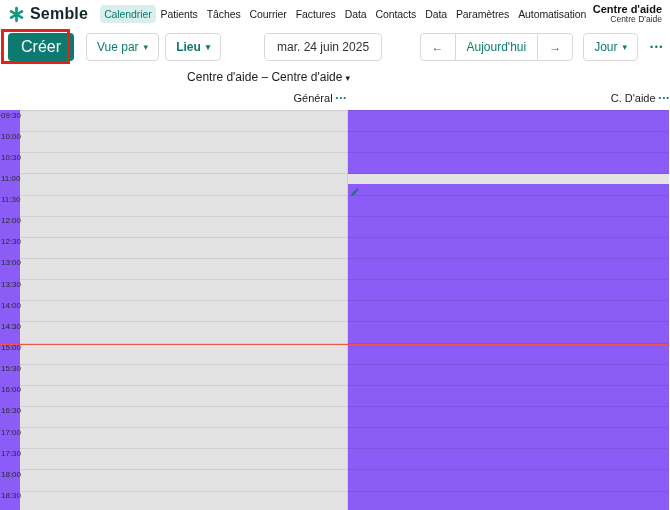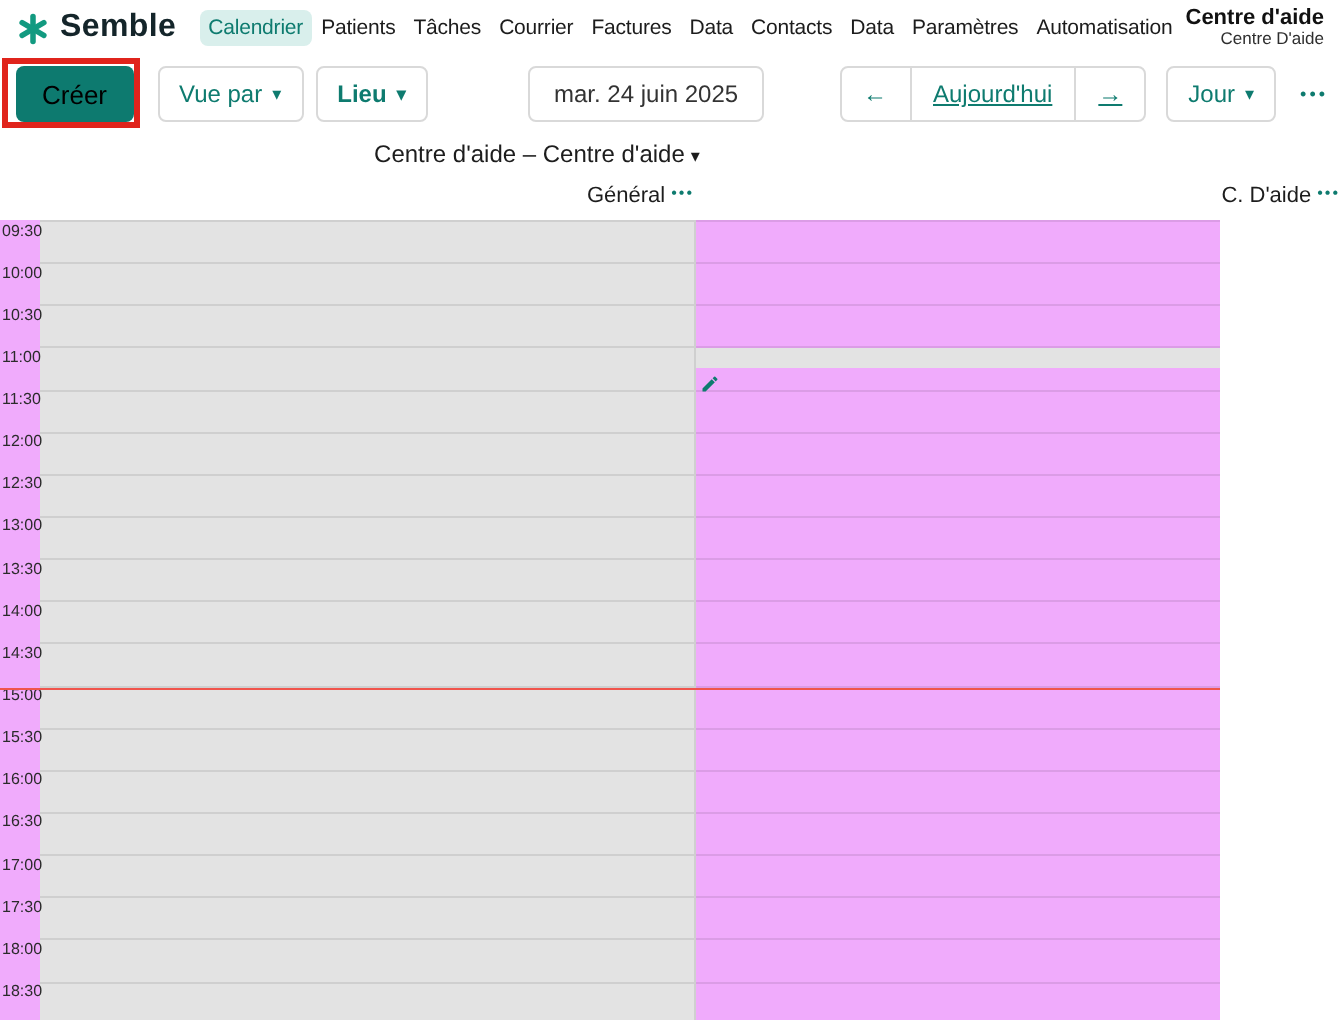--- a/index.html
+++ b/index.html
@@ -26,38 +26,38 @@
   }
   .nav-item.active { background: #d9efec; color: #0e7b6f; }
   .account { text-align: right; line-height: 1.15; cursor: pointer; white-space: nowrap; }
   .account-name { font-size: 11px; font-weight: 700; color: #111; }
   .account-sub { font-size: 8.5px; color: #2e2e2e; }
 
   
   .toolbar { position: absolute; top: 28px; left: 0; width: 670px; height: 38px; background: #fff; }
   .left-group { position: absolute; left: 8px; top: 5px; display: flex; align-items: center; }
   .btn-primary {
-    height: 28px; padding: 0 13px; background: #0d7a6f; color: #000000; border: none;
-    border-radius: 4px; font-size: 13px; font-family: inherit; cursor: pointer;
+    height: 28px; padding: 0 13px; background: #0d7a6f; color: #ffffff; border: none;
+    border-radius: 4px; font-size: 16px; font-family: inherit; cursor: pointer;
   }
   .btn {
     height: 28px; padding: 0 10px; background: #fff; color: #0e7b6f;
     border: 1px solid #d9d9d9; border-radius: 4px; font-size: 12px; font-family: inherit;
     display: inline-flex; align-items: center; gap: 5px; cursor: pointer; white-space: nowrap;
   }
   .ml12 { margin-left: 12px; } .ml6 { margin-left: 6px; font-weight: bold; }
   .caret { font-size: 9px; line-height: 1; }
   .date-btn { position: absolute; left: 264px; top: 5px; color: #333; padding: 0 12px; font-size: 12px; }
   .right-group { position: absolute; right: 4px; top: 5px; display: flex; align-items: center; gap: 10px; }
   .seg { display: flex; }
   .seg-btn {
     height: 28px; background: #fff; border: 1px solid #d9d9d9; color: #0e7b6f;
     font-size: 12px; font-family: inherit; padding: 0 11px; cursor: pointer;
   }
-  .seg-btn + .seg-btn { margin-left: -1px; text-decoration: underline; }
+  .seg-btn + .seg-btn { margin-left: -1px; }
   .seg-left { border-radius: 4px 0 0 4px; }
   .seg-right { border-radius: 0 4px 4px 0; }
   .more-btn {
     border: none; background: none; color: #0e7b6f; cursor: pointer;
     font-size: 9px; letter-spacing: 1.5px; padding: 6px 2px; font-family: inherit;
   }
   .annotation-box {
     position: absolute; left: 1px; top: 29px; width: 69px; height: 35px;
     border: 3px solid #e0241c; z-index: 50; pointer-events: none;
   }
@@ -70,21 +70,21 @@
   .subheader .caret { color: #1d1d1d; margin-left: 3px; }
 
   
   .col-headers { position: absolute; top: 88px; left: 0; width: 670px; height: 22px; }
   .col-head { position: absolute; top: 4px; text-align: right; font-size: 11px; color: #1d1d1d; }
   .col-head-left { left: 20px; width: 327px; }
   .col-head-right { left: 347px; width: 323px; }
   .dots { color: #0e7b6f; font-size: 8px; letter-spacing: 1px; margin-left: 3px; position: relative; top: -2px; cursor: pointer; }
 
   
-  .grid { position: absolute; top: 110px; left: 0; width: 610px; height: 400px; overflow: hidden; background: #f0abfc; }
+  .grid { position: absolute; top: 110px; left: 0; width: 669px; height: 400px; overflow: hidden; background: #8b5cf6; }
   .col-gray { position: absolute; left: 20px; top: 0; width: 327px; height: 100%; background: #e3e3e3; z-index: 1; }
   .band { position: absolute; left: 348px; top: 63.5px; width: 322px; height: 10.5px; background: #e3e3e3; z-index: 1; }
   .rows { position: absolute; left: 20px; right: 0; top: 0; height: 100%; z-index: 2; }
   .grid-row { height: 21.15px; border-top: 1px solid rgba(0,0,0,0.085); }
   .gutter { position: absolute; left: 0; top: 0; width: 20px; height: 100%; z-index: 3; }
   .time-cell { height: 21.15px; position: relative; }
   .time-label { position: absolute; top: 0.5px; left: 1px; font-size: 8px; color: #2b2b2b; white-space: nowrap; }
   .col-divider { position: absolute; left: 347px; top: 0; width: 1px; height: 100%; background: #cfcfcf; z-index: 2; }
   .pencil { position: absolute; left: 350px; top: 77px; z-index: 4; }
   .now-line { position: absolute; left: 0; right: 0; top: 234px; height: 0; border-top: 1px solid #f0544c; z-index: 4; }

